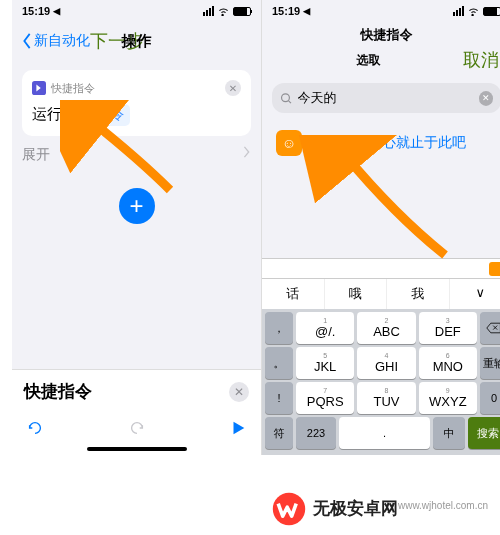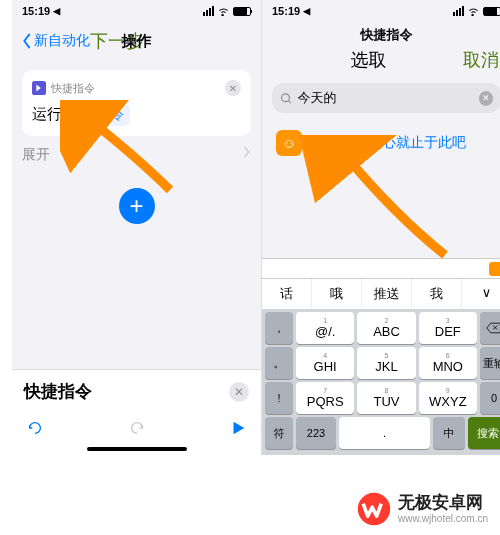--- a/index.html
+++ b/index.html
@@ -69,21 +69,21 @@
 .key.gray{background:#acb2bc;color:#000}
 .key.blue{background:#4d7c0f;color:#fff}
 .key.narrow{flex:0 0 28px}
 
 .arrow{position:absolute;pointer-events:none}
 .arrow1{left:60px;top:100px;width:120px;height:100px}
 .arrow2{left:285px;top:135px;width:180px;height:130px}
 
 .watermark{position:absolute;bottom:8px;right:12px;display:flex;align-items:center;gap:6px}
 .wm-logo{width:36px;height:36px}
-.wm-text{display:flex;flex-direction:column;line-height:1.1}
+.wm-text{display:flex;line-height:1.1}
 .wm-cn{font-size:17px;font-weight:700;color:#222}
 .wm-url{font-size:10px;color:#999}
 </style>
 </head>
 <body>
 
 <div class="phones">
 
   <div class="phone">
     <div class="statusbar">
@@ -180,21 +180,21 @@
           </svg>
         <div class="battery">
             <div class="battery-fill"></div>
           </div>
       </div>
     </div>
     <div class="navbar" style="flex-direction:column;height:auto;padding:4px 0 2px">
       <div class="nav-title" style="position:static;transform:none;font-size:13px;font-weight:600">快捷指令</div>
       <div style="display:flex;width:100%;justify-content:space-between;align-items:center;padding:4px 12px">
         <span></span>
-        <span style="font-size:18px;font-weight:400">选取</span>
+        <span style="font-size:12px;font-weight:700">选取</span>
         <span class="nav-next">取消</span>
       </div>
     </div>
     <div class="searchbar">
       <svg viewBox="0 0 16 16">
           <circle cx="7" cy="7" r="5" stroke="#8e8e93" stroke-width="1.5" fill="none"></circle>
           <path d="M11 11l3 3" stroke="#8e8e93" stroke-width="1.5"></path>
         </svg>
       <input class="search-input" value="今天的" style="">
       <div class="search-clear">✕</div>
@@ -204,21 +204,20 @@
       <div class="result-text">今天的不开心就止于此吧</div>
     </div>
 
     <div class="keyboard">
       <div class="candidate">
           <div class="cand-icon"></div>
         </div>
       <div class="suggest">
         <span>话</span>
         <span>哦</span>
-        <span>推送</span>
         <span>我</span>
         <span>∨</span>
       </div>
       <div class="keyrows">
         <div class="krow">
           <div class="key gray narrow">，</div>
           <div class="key">
               <span class="sub">1</span>
               <span class="main">@/.</span>
             </div>
@@ -233,26 +232,26 @@
           <div class="key gray narrow">
               <svg width="16" height="12" viewBox="0 0 20 14">
                 <path d="M6 1h12v12H6L1 7z" stroke="#000" fill="none"></path>
                 <path d="M9 4l5 5M14 4l-5 5" stroke="#000"></path>
               </svg>
             </div>
         </div>
         <div class="krow">
           <div class="key gray narrow">。</div>
           <div class="key">
+              <span class="sub">5</span>
+              <span class="main">JKL</span>
+            </div>
+          <div class="key">
               <span class="sub">4</span>
               <span class="main">GHI</span>
-            </div>
-          <div class="key">
-              <span class="sub">5</span>
-              <span class="main">JKL</span>
             </div>
           <div class="key">
               <span class="sub">6</span>
               <span class="main">MNO</span>
             </div>
           <div class="key gray narrow">重输</div>
         </div>
         <div class="krow">
           <div class="key gray narrow">!</div>
           <div class="key">

